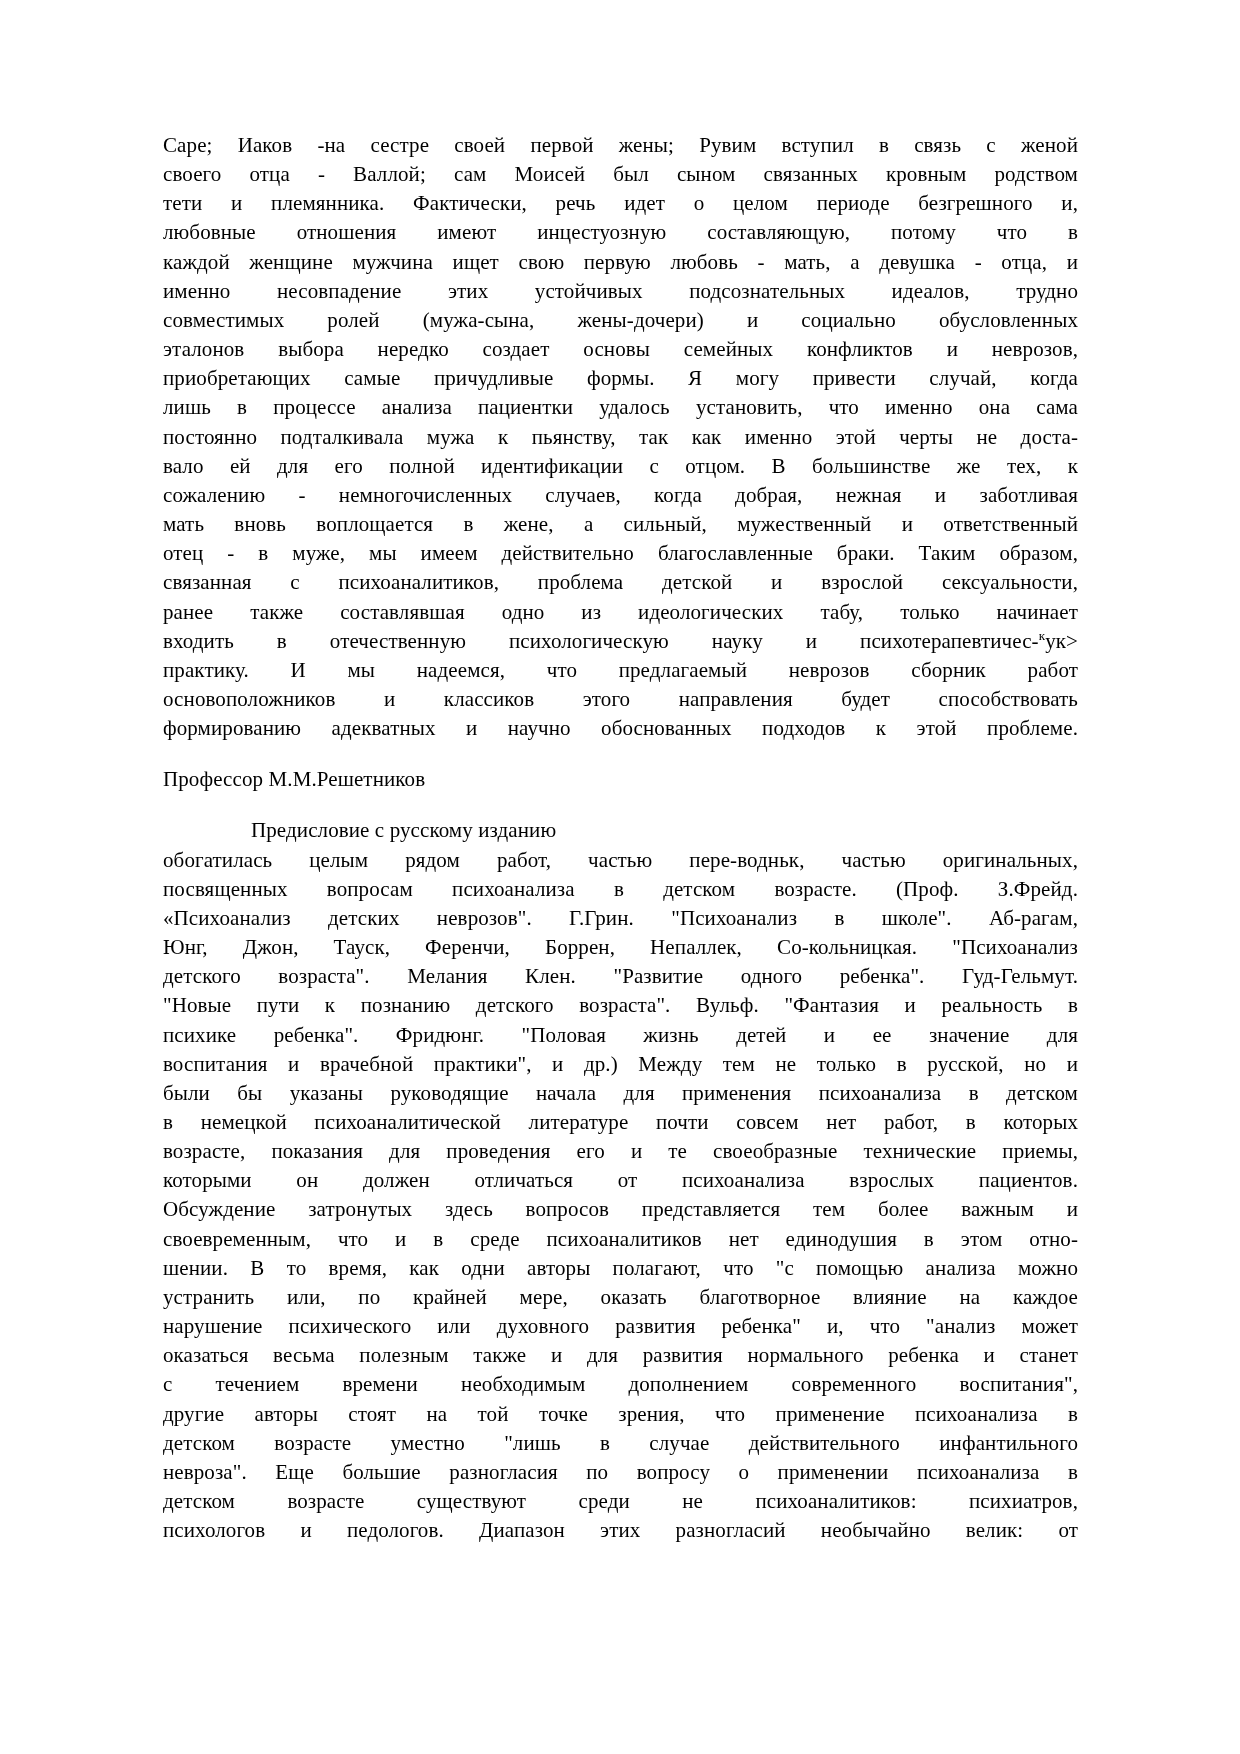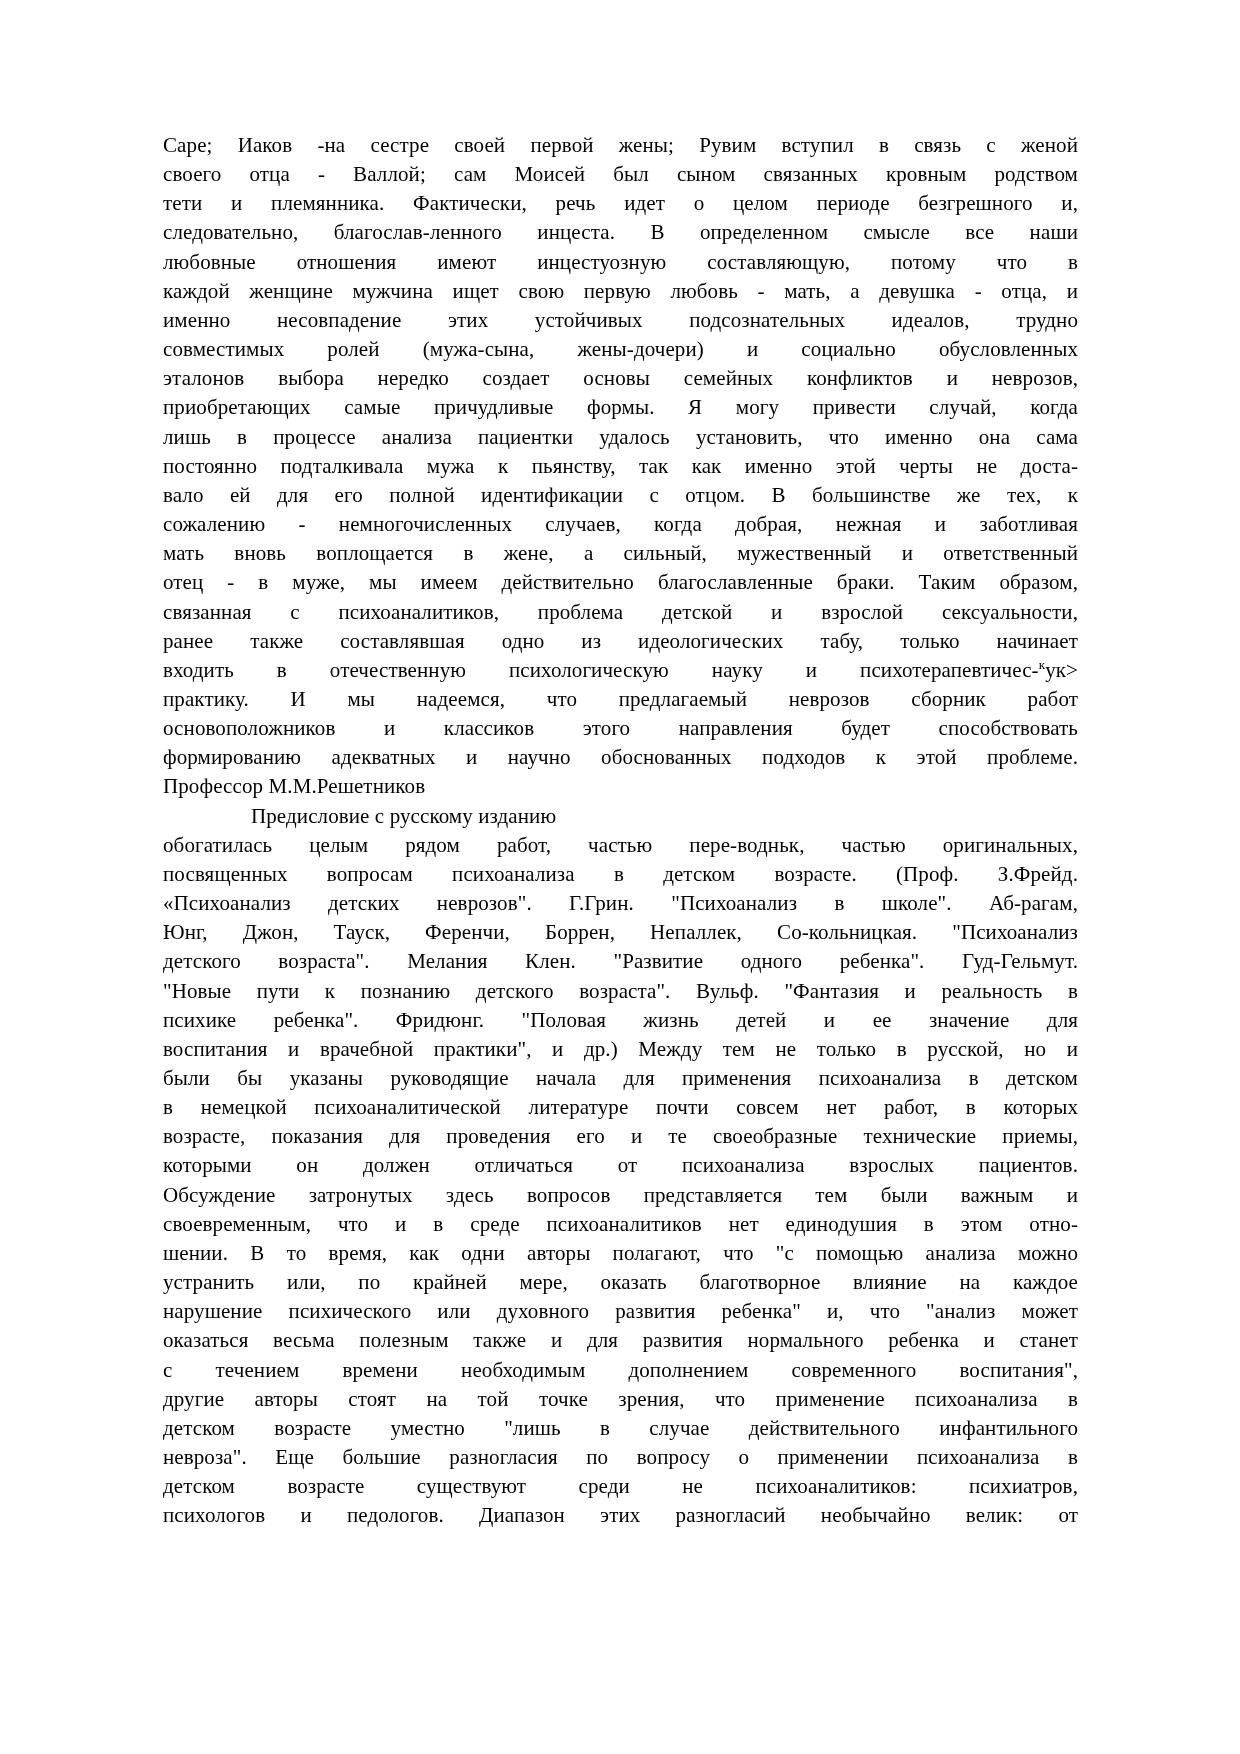--- a/index.html
+++ b/index.html
@@ -27,39 +27,39 @@
     font-size: 21px;
     line-height: 29.17px;
     height: 29.17px;
     text-align: justify;
     text-align-last: justify;
     letter-spacing: 0.1px;
   }
   .ln.left {
     text-align: left;
     text-align-last: left;
+    margin-top: 22px;
   }
   .ln.indent {
     text-indent: 88px;
   }
   .ln sup {
     font-size: 0.62em;
     line-height: 0;
     vertical-align: super;
   }
 </style>
 </head>
 <body>
 
 <div class="page">
   <div class="text-block">
       <div class="ln"><span>Саре; Иаков -на сестре своей первой жены; Рувим вступил в связь с женой</span></div>
       <div class="ln"><span>своего отца - Валлой; сам Моисей был сыном связанных кровным родством</span></div>
       <div class="ln"><span>тети и племянника. Фактически, речь идет о целом периоде безгрешного и,</span></div>
-      <div class="ln"><span>следовательно, благослав-ленного инцеста. В определенном смысле все наши</span></div>
       <div class="ln"><span>любовные отношения имеют инцестуозную составляющую, потому что в</span></div>
       <div class="ln"><span>каждой женщине мужчина ищет свою первую любовь - мать, а девушка - отца, и</span></div>
       <div class="ln"><span>именно несовпадение этих устойчивых подсознательных идеалов, трудно</span></div>
       <div class="ln"><span>совместимых ролей (мужа-сына, жены-дочери) и социально обусловленных</span></div>
       <div class="ln"><span>эталонов выбора нередко создает основы семейных конфликтов и неврозов,</span></div>
       <div class="ln"><span>приобретающих самые причудливые формы. Я могу привести случай, когда</span></div>
       <div class="ln"><span>лишь в процессе анализа пациентки удалось установить, что именно она сама</span></div>
       <div class="ln"><span>постоянно подталкивала мужа к пьянству, так как именно этой черты не доста-</span></div>
       <div class="ln"><span>вало ей для его полной идентификации с отцом. В большинстве же тех, к</span></div>
       <div class="ln"><span>сожалению - немногочисленных случаев, когда добрая, нежная и заботливая</span></div>
@@ -78,21 +78,21 @@
       <div class="ln"><span>«Психоанализ детских неврозов". Г.Грин. "Психоанализ в школе". Аб-рагам,</span></div>
       <div class="ln"><span>Юнг, Джон, Тауск, Ференчи, Боррен, Непаллек, Со-кольницкая. "Психоанализ</span></div>
       <div class="ln"><span>детского возраста". Мелания Клен. "Развитие одного ребенка". Гуд-Гельмут.</span></div>
       <div class="ln"><span>"Новые пути к познанию детского возраста". Вульф. "Фантазия и реальность в</span></div>
       <div class="ln"><span>психике ребенка". Фридюнг. "Половая жизнь детей и ее значение для</span></div>
       <div class="ln"><span>воспитания и врачебной практики", и др.) Между тем не только в русской, но и</span></div>
       <div class="ln"><span>были бы указаны руководящие начала для применения психоанализа в детском</span></div>
       <div class="ln"><span>в немецкой психоаналитической литературе почти совсем нет работ, в которых</span></div>
       <div class="ln"><span>возрасте, показания для проведения его и те своеобразные технические приемы,</span></div>
       <div class="ln"><span>которыми он должен отличаться от психоанализа взрослых пациентов.</span></div>
-      <div class="ln"><span>Обсуждение затронутых здесь вопросов представляется тем были важным и</span></div>
+      <div class="ln"><span>Обсуждение затронутых здесь вопросов представляется тем более важным и</span></div>
       <div class="ln"><span>своевременным, что и в среде психоаналитиков нет единодушия в этом отно-</span></div>
       <div class="ln"><span>шении. В то время, как одни авторы полагают, что "с помощью анализа можно</span></div>
       <div class="ln"><span>устранить или, по крайней мере, оказать благотворное влияние на каждое</span></div>
       <div class="ln"><span>нарушение психического или духовного развития ребенка" и, что "анализ может</span></div>
       <div class="ln"><span>оказаться весьма полезным также и для развития нормального ребенка и станет</span></div>
       <div class="ln"><span>с течением времени необходимым дополнением современного воспитания",</span></div>
       <div class="ln"><span>другие авторы стоят на той точке зрения, что применение психоанализа в</span></div>
       <div class="ln"><span>детском возрасте уместно "лишь в случае действительного инфантильного</span></div>
       <div class="ln"><span>невроза". Еще большие разногласия по вопросу о применении психоанализа в</span></div>
       <div class="ln"><span>детском возрасте существуют среди не психоаналитиков: психиатров,</span></div>

